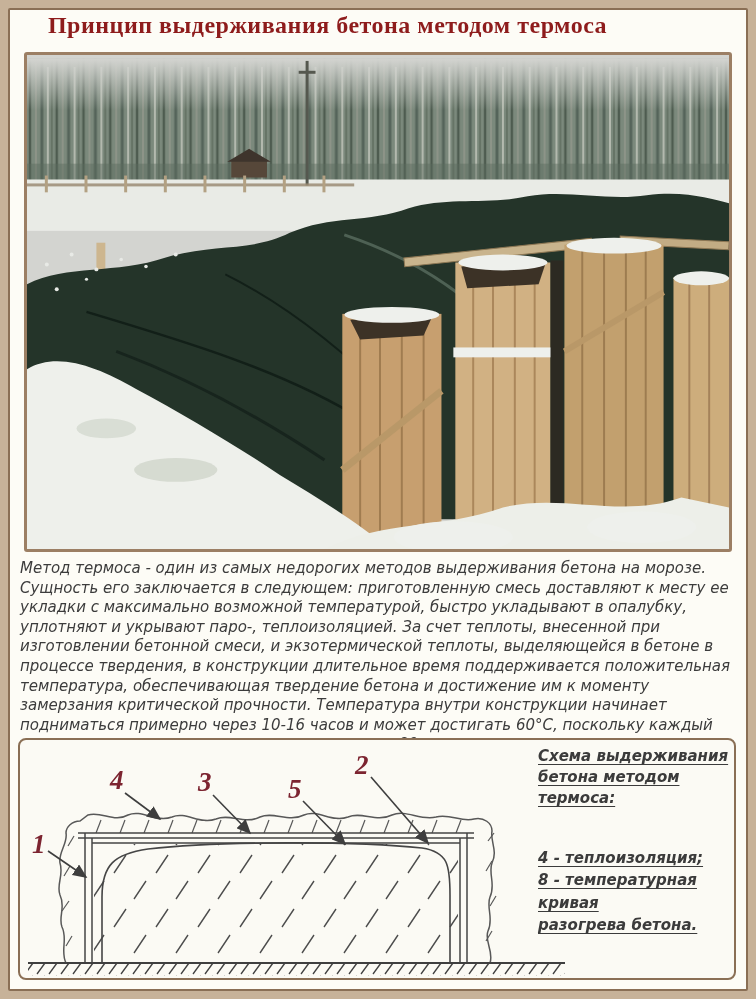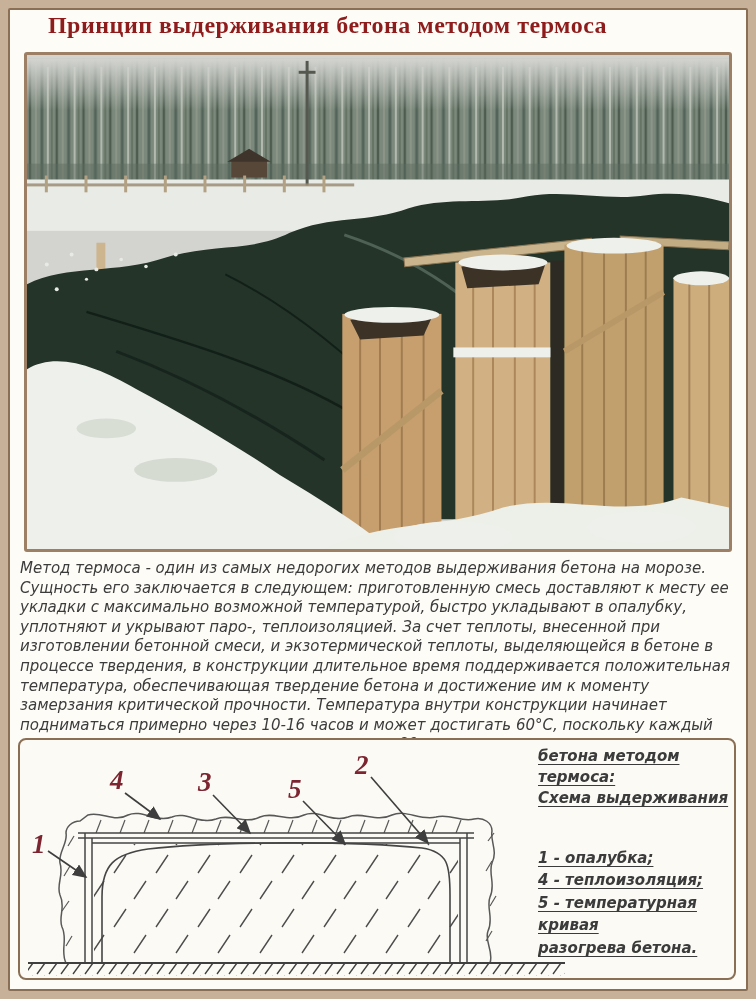--- a/index.html
+++ b/index.html
@@ -285,24 +285,23 @@
         <text x="10" y="112">1</text>
         <text x="88" y="48">4</text>
         <text x="176" y="50">3</text>
         <text x="266" y="57">5</text>
         <text x="333" y="33">2</text>
       </g>
     </svg>
 
     <div class="legend-col">
       <div class="legend-heading">
+        <div>Схема выдерживания</div>
         <div>бетона методом термоса:</div>
-        <div>Схема выдерживания</div>
       </div>
       <div class="legend-list">
-        <div class="legend-item">1 - опалубка;</div>
         <div class="legend-item">4 - теплоизоляция;</div>
-        <div class="legend-item">5 - температурная кривая</div>
+        <div class="legend-item">8 - температурная кривая</div>
         <div class="legend-item">разогрева бетона.</div>
       </div>
     </div>
   </div>
 </div>
 
 </body></html>

